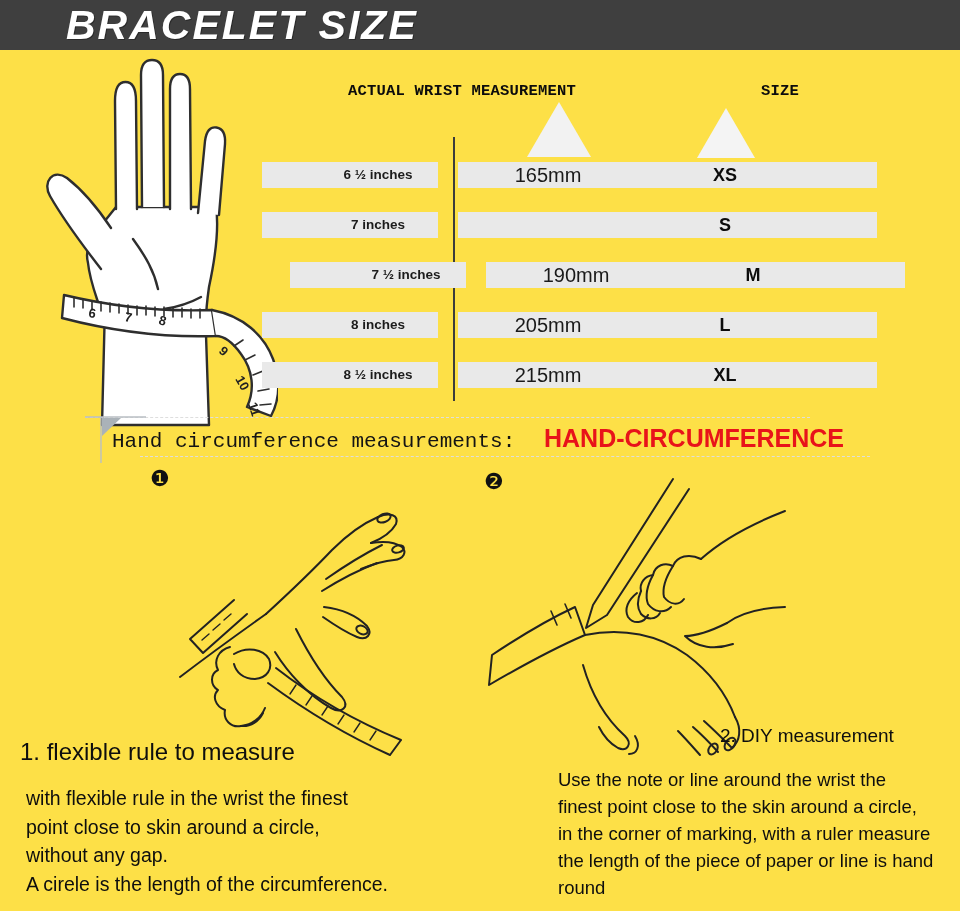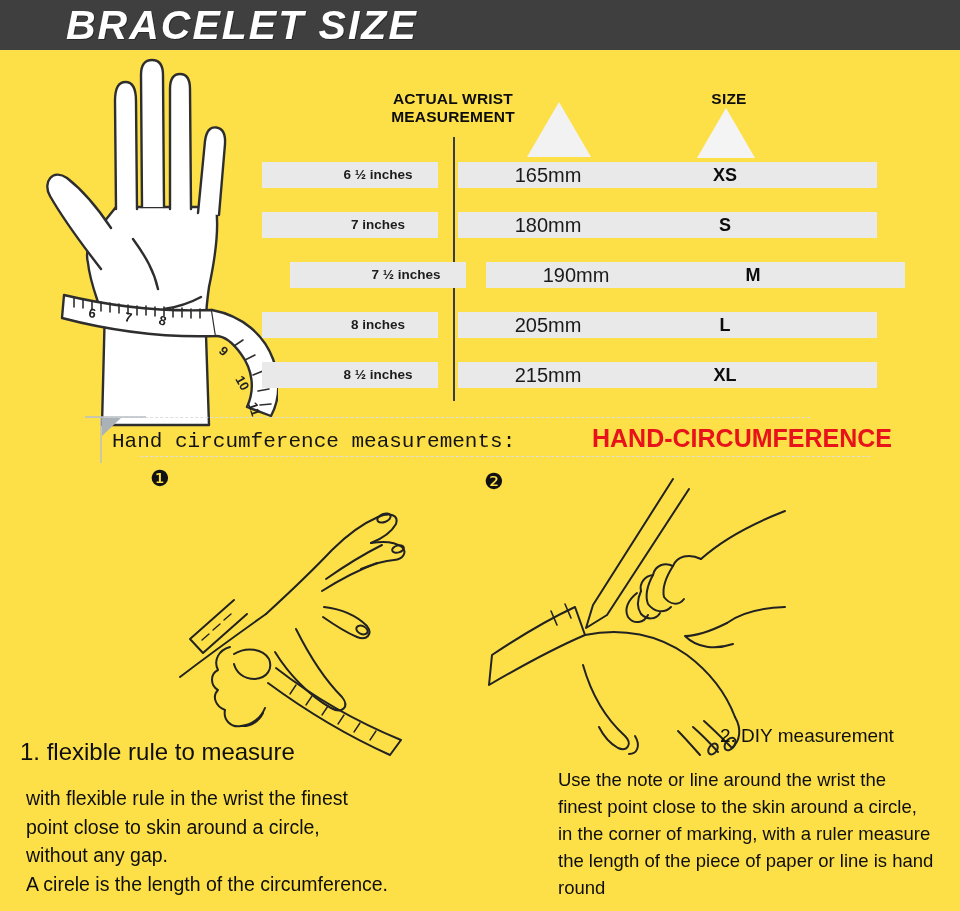--- a/index.html
+++ b/index.html
@@ -8,36 +8,36 @@
     font-family:"Liberation Sans", sans-serif;color:#111;overflow:hidden;
   }
   
   .title-band{position:absolute;left:0;top:0;width:960px;height:50px;background:#3f3f3f;}
   .title{
     position:absolute;left:66px;top:1px;height:48px;line-height:48px;
     font-size:41px;font-weight:900;font-style:italic;color:#ffffff;letter-spacing:2px;
     text-shadow:1px 1px 0 #2a2a2a;white-space:nowrap;
   }
   
-  .col-h{position:absolute;top:90px;font-size:15.5px;font-weight:700;text-align:center;color:#0c0c0c;letter-spacing:.2px;}
+  .col-h{position:absolute;top:82px;font-size:15.5px;font-weight:700;text-align:right;color:#0c0c0c;letter-spacing:.2px;font-family:Liberation Mono, monospace;}
   .tri{position:absolute;width:0;height:0;border-style:solid;}
   .tri-1{left:527px;top:102px;border-width:0 32px 55px 32px;border-color:transparent transparent #f2f2f2 transparent;}
   .tri-2{left:697px;top:108px;border-width:0 29px 50px 29px;border-color:transparent transparent #f4f4f4 transparent;}
   .vdivider{position:absolute;left:453px;top:137px;width:2px;height:264px;background:#3c3c3c;}
   .trow{position:absolute;left:0;width:960px;height:26px;}
   .band{position:absolute;top:0;height:26px;background:#e9e9e9;}
   .band-l{left:262px;width:176px;}
   .band-r{left:458px;width:419px;}
   .cell-in{position:absolute;left:290px;width:176px;text-align:center;font-weight:700;font-size:13.5px;line-height:26px;color:#1c1c1c;}
   .cell-mm{position:absolute;left:458px;width:180px;text-align:center;font-size:20px;line-height:26px;color:#1a1a1a;}
   .cell-sz{position:absolute;left:655px;width:140px;text-align:center;font-weight:700;font-size:18px;line-height:26px;color:#0c0c0c;}
   
   .dash{position:absolute;height:0;border-top:1px dashed #dedede;}
   .mono-label{position:absolute;left:112px;top:430px;font-family:"Liberation Mono", monospace;font-size:21px;color:#141414;white-space:nowrap;}
-  .red-label{position:absolute;left:544px;top:424px;font-size:25px;font-weight:700;color:#e8131a;white-space:nowrap;margin-left:48px;}
+  .red-label{position:absolute;left:544px;top:424px;font-size:25px;font-weight:700;color:#e8131a;white-space:nowrap;}
   .marker{position:absolute;font-size:22px;color:#111;line-height:22px;}
   .marker-1{left:150px;top:468px;}
   .marker-2{left:484px;top:471px;}
   
   .illus{position:absolute;}
   .illus-hand{left:38px;top:55px;}
   .illus-rule{left:178px;top:487px;}
   .illus-diy{left:487px;top:477px;}
   
   .step-title{position:absolute;font-size:24px;color:#0e0e0e;white-space:nowrap;}
@@ -95,21 +95,20 @@
     <div class="band band-l"></div>
     <div class="band band-r"></div>
     <span class="cell-in">6 ½ inches</span>
     <span class="cell-mm">165mm</span>
     <span class="cell-sz">XS</span>
   </div>
   <div class="trow" style="top:212px;">
     <div class="band band-l"></div>
     <div class="band band-r"></div>
     <span class="cell-in">7 inches</span>
-    <span class="cell-mm">180mm</span>
     <span class="cell-sz">S</span>
   </div>
   <div class="trow" style="top:262px;margin-left:28px;">
     <div class="band band-l"></div>
     <div class="band band-r"></div>
     <span class="cell-in">7 ½ inches</span>
     <span class="cell-mm">190mm</span>
     <span class="cell-sz">M</span>
   </div>
   <div class="trow" style="top:312px;border-radius:7px;">

